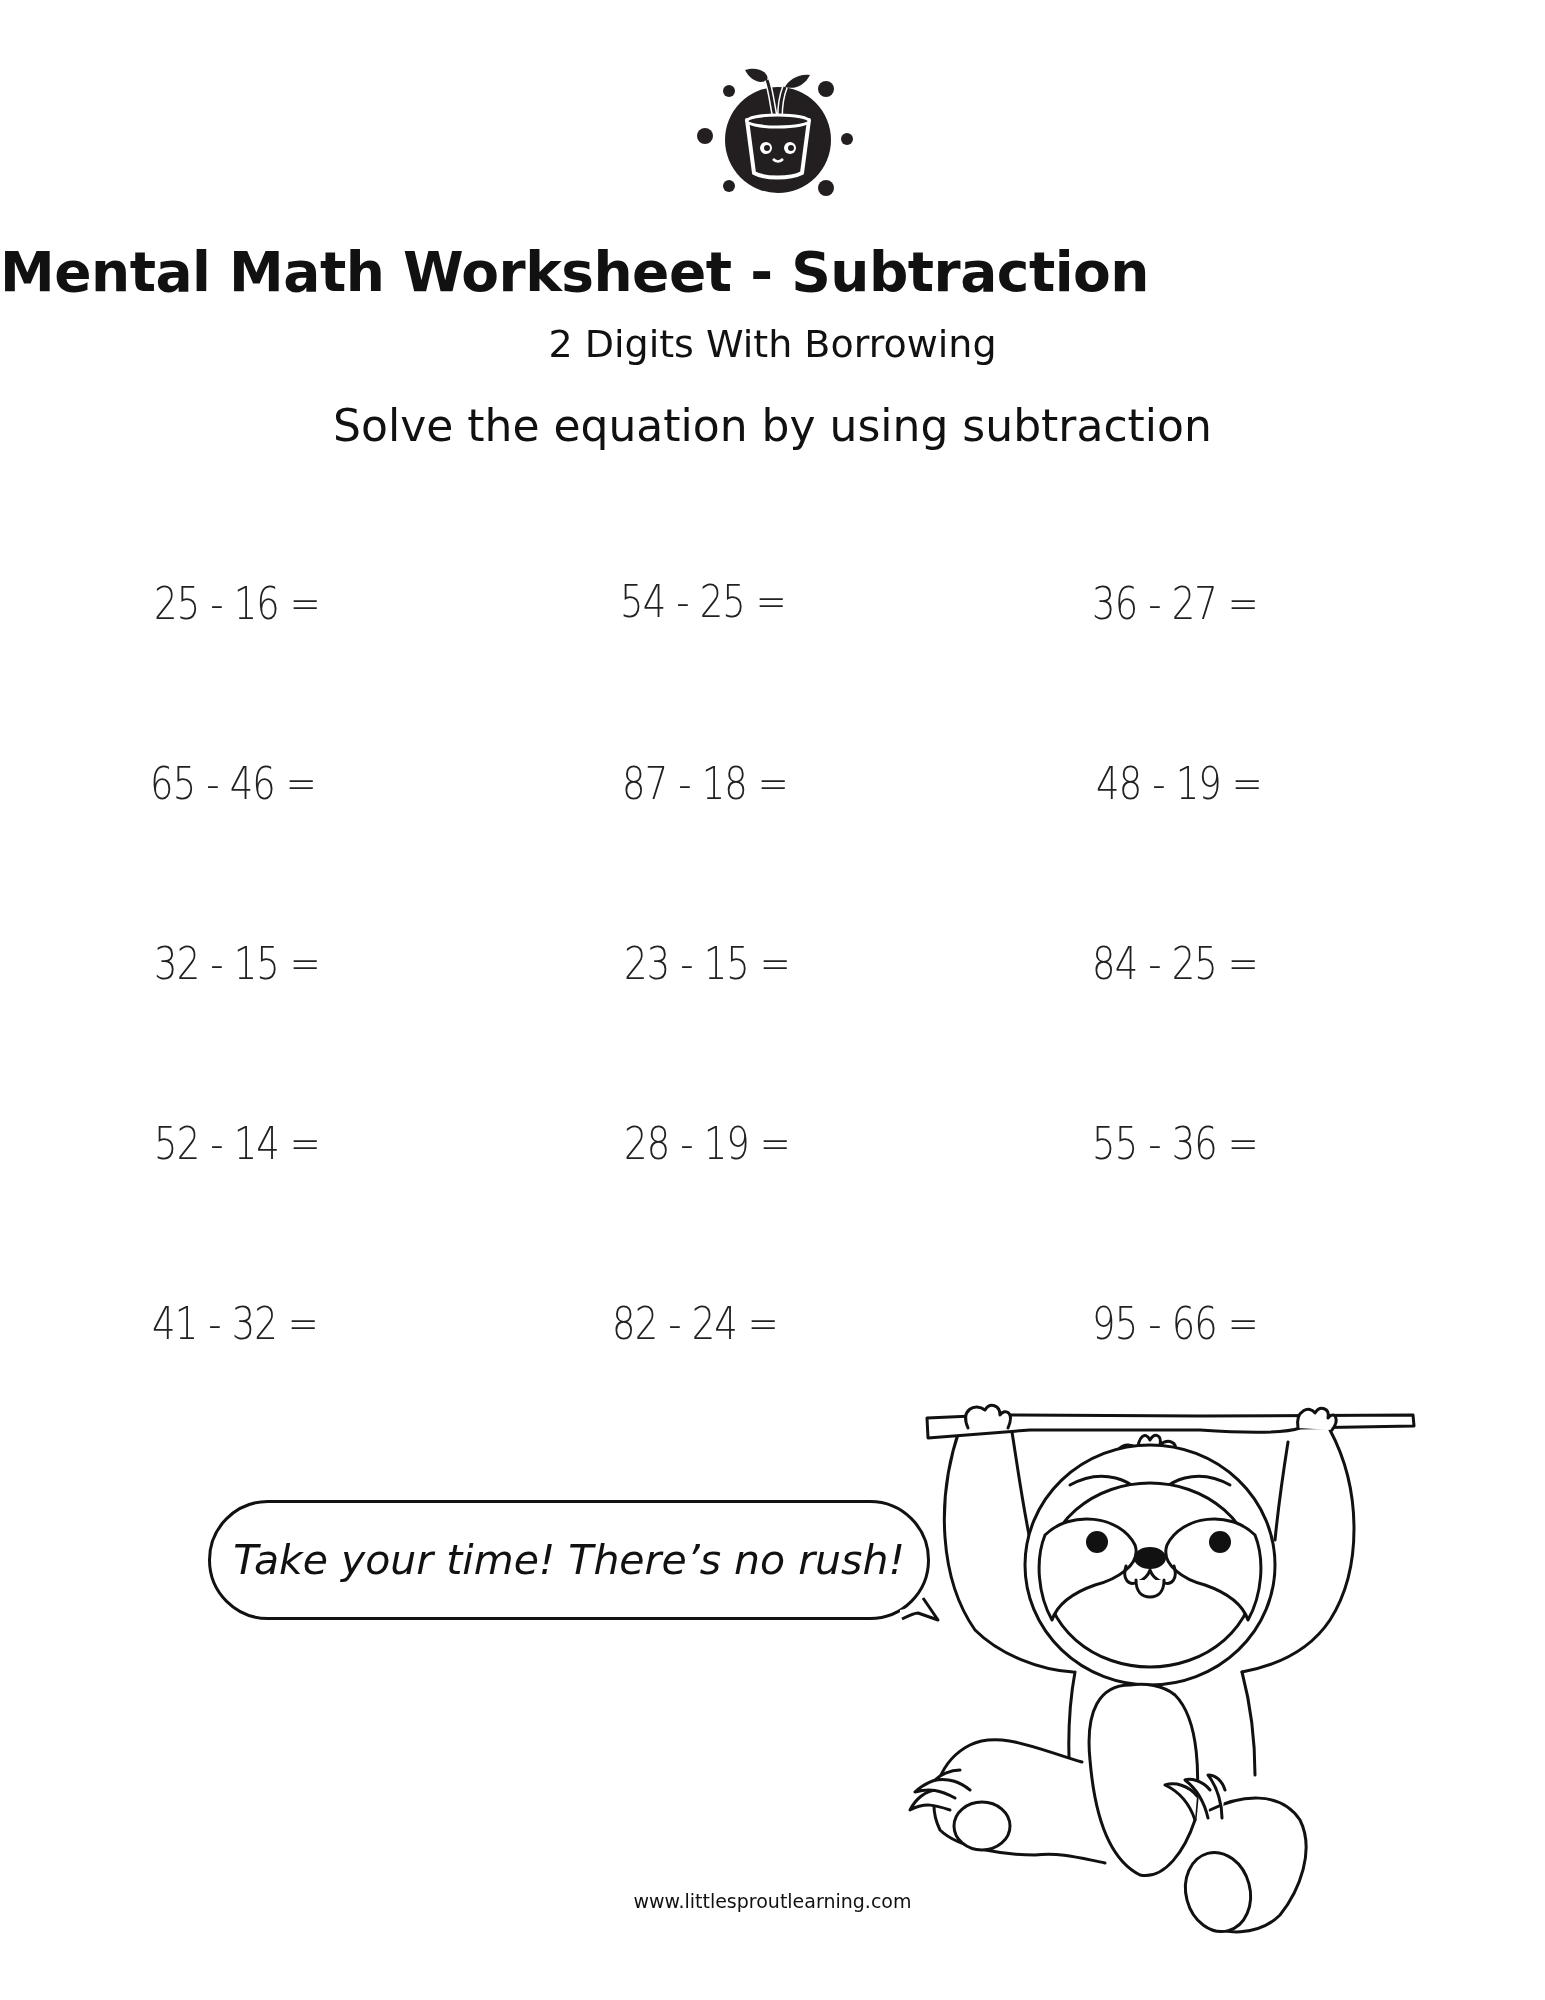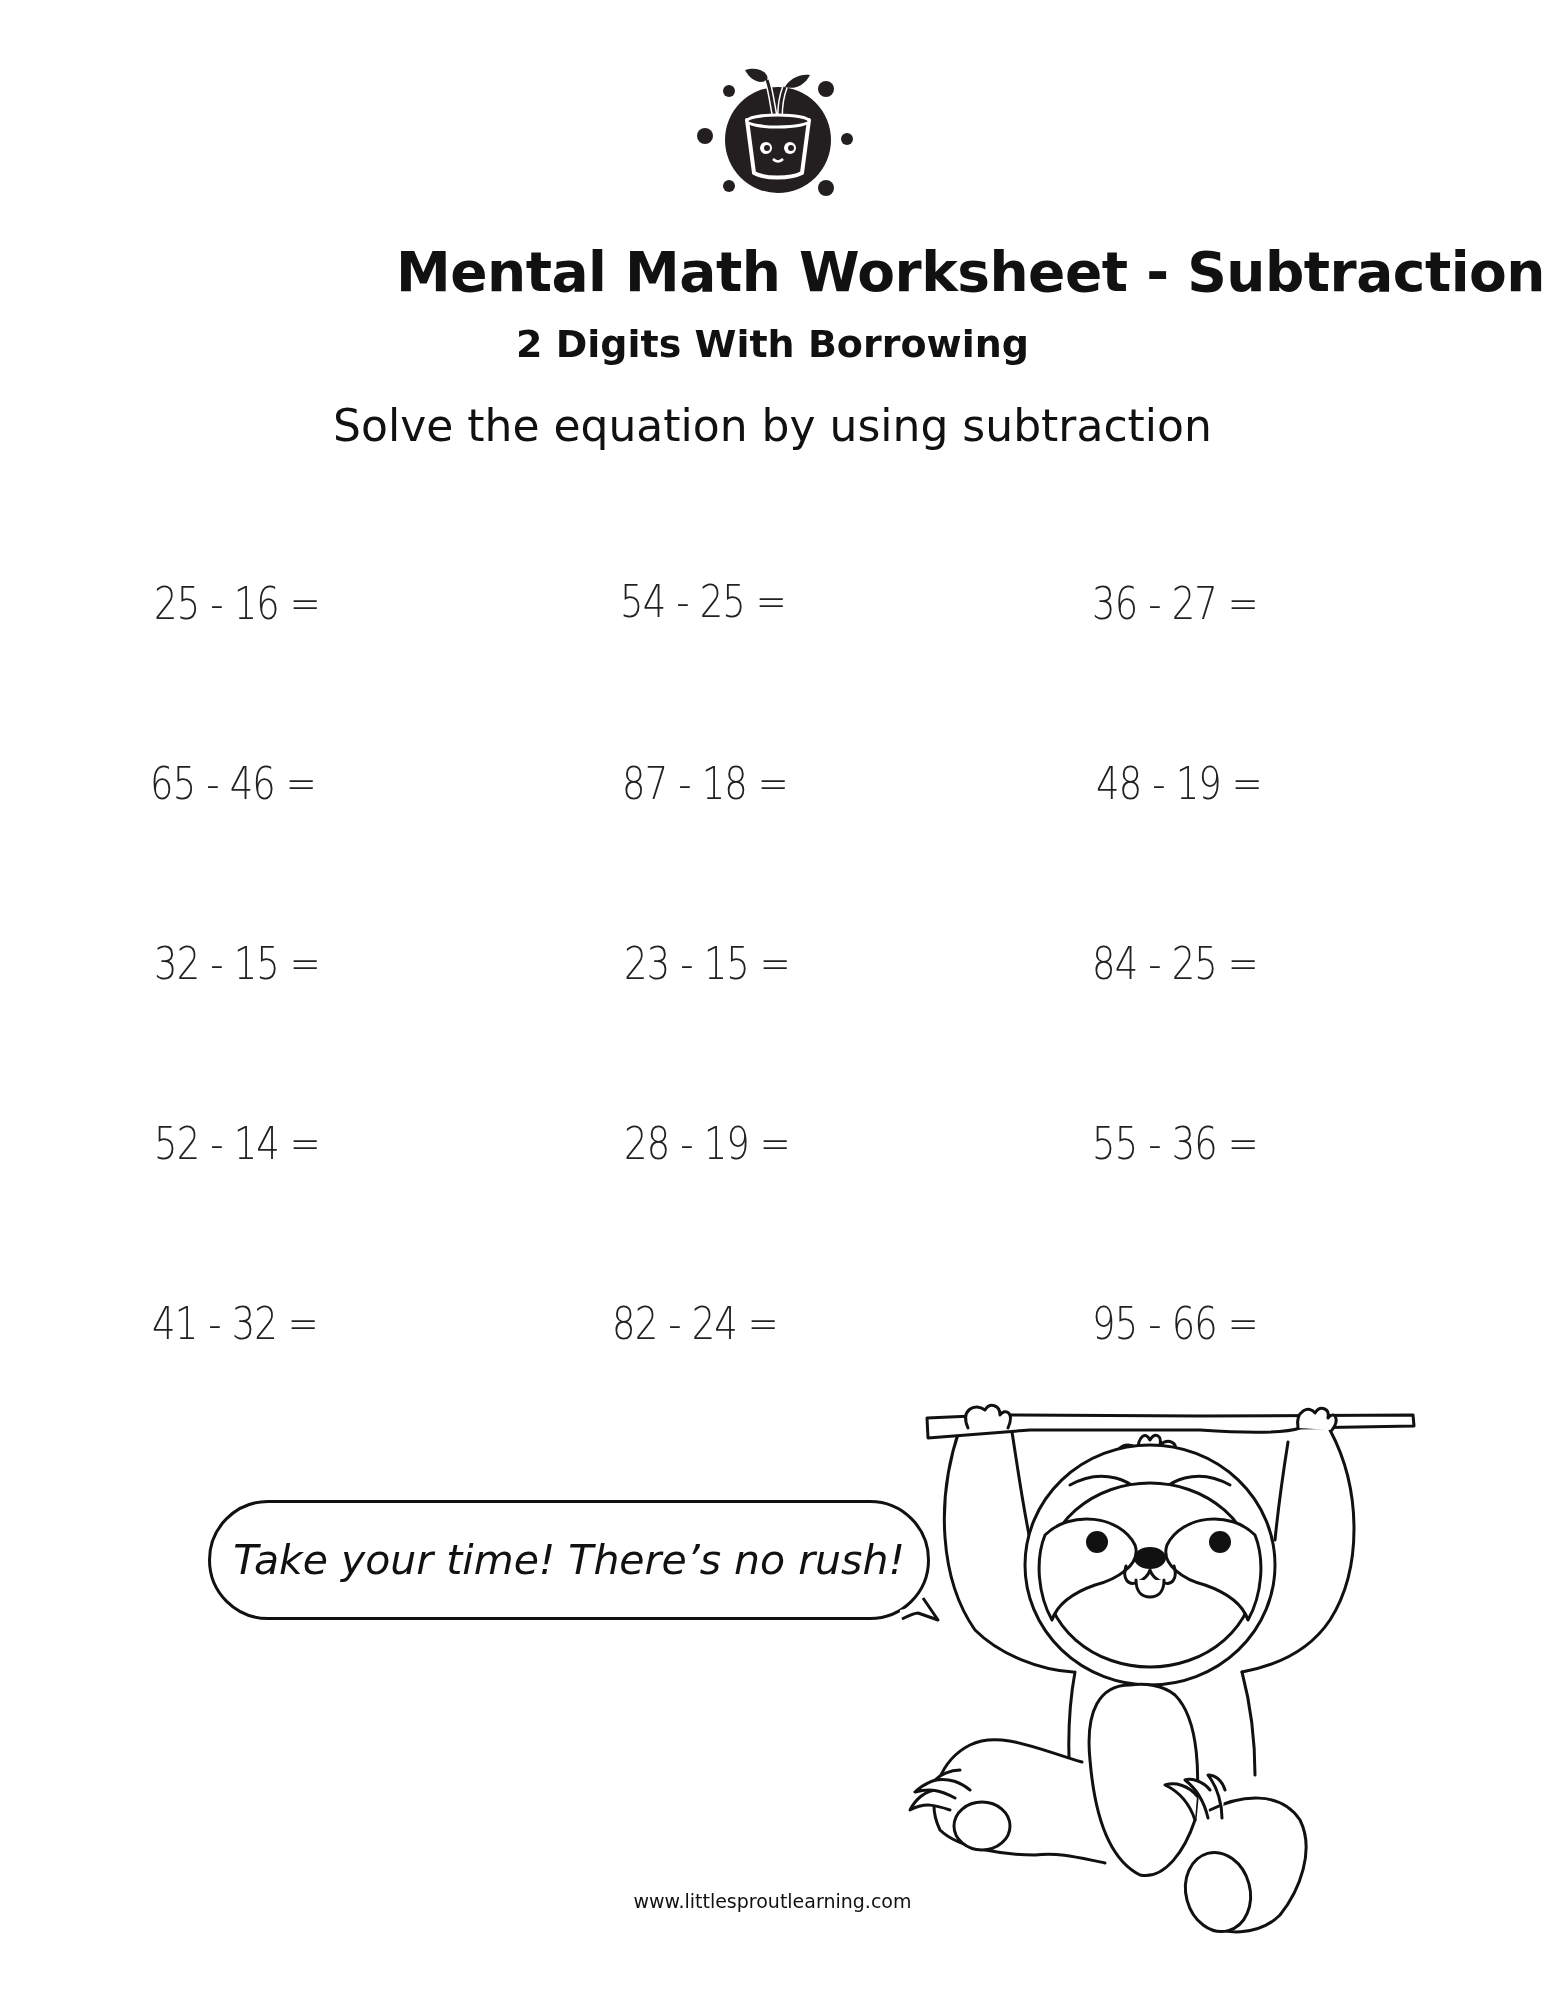--- a/index.html
+++ b/index.html
@@ -1,20 +1,20 @@
 <!DOCTYPE html>
 <html><head>
 <meta charset="utf-8">
 <style>
   html, body { margin:0; padding:0; background:#ffffff; }
   body { width:1545px; height:2000px; position:relative; overflow:hidden; color:#111; font-family:"DejaVu Sans", sans-serif; }
   .abs { position:absolute; }
   #logo { left:685px; top:55px; width:190px; height:150px; }
-  #title { left:0; width:1545px; top:240px; text-align:right; font-family:"DejaVu Sans", sans-serif; font-weight:bold; font-size:55px; letter-spacing:-0.5px; color:#111; }
-  #subtitle { left:0; width:1545px; top:322px; text-align:center; font-weight:bold; font-size:38px; color:#111; }
+  #title { left:0; width:1545px; top:240px; text-align:left; font-family:"DejaVu Sans", sans-serif; font-weight:bold; font-size:55px; letter-spacing:-0.5px; color:#111; }
+  #subtitle { left:0; width:1545px; top:322px; text-align:center; font-weight:normal; font-size:38px; color:#111; }
   #instruction { left:0; width:1545px; top:400px; text-align:center; font-size:44px; color:#111; font-family:"DejaVu Sans", sans-serif; }
   .problem { position:absolute; font-family:"DejaVu Sans", sans-serif; font-size:45px; font-weight:200; color:#222; white-space:nowrap; transform:scaleX(0.82); transform-origin:left center; letter-spacing:-1px; }
   #bubble { left:208px; top:1500px; width:722px; height:120px; border:3px solid #111; border-radius:60px; background:#fff; box-sizing:border-box; }
   #bubble-text { left:208px; top:1500px; width:722px; height:96px; line-height:120px; text-align:center; font-size:41px; color:#111; font-family:"DejaVu Sans", sans-serif;font-style:italic; }
   #bubble-tail { left:900px; top:1560px; width:50px; height:70px; }
   #sloth { left:900px; top:1380px; width:600px; height:620px; }
   #footer { left:0; width:1545px; top:1890px; text-align:center; font-size:19px; color:#111; }
 </style>
 </head>
 <body>

